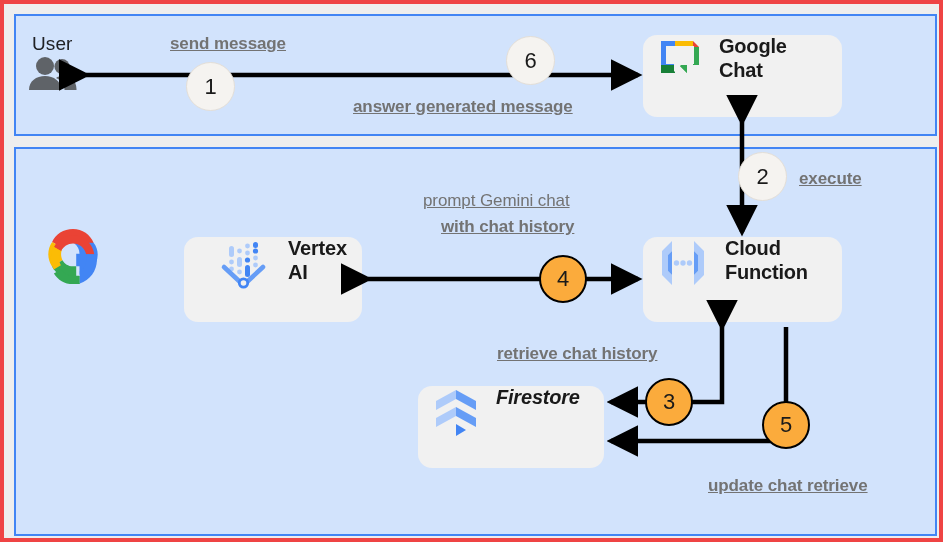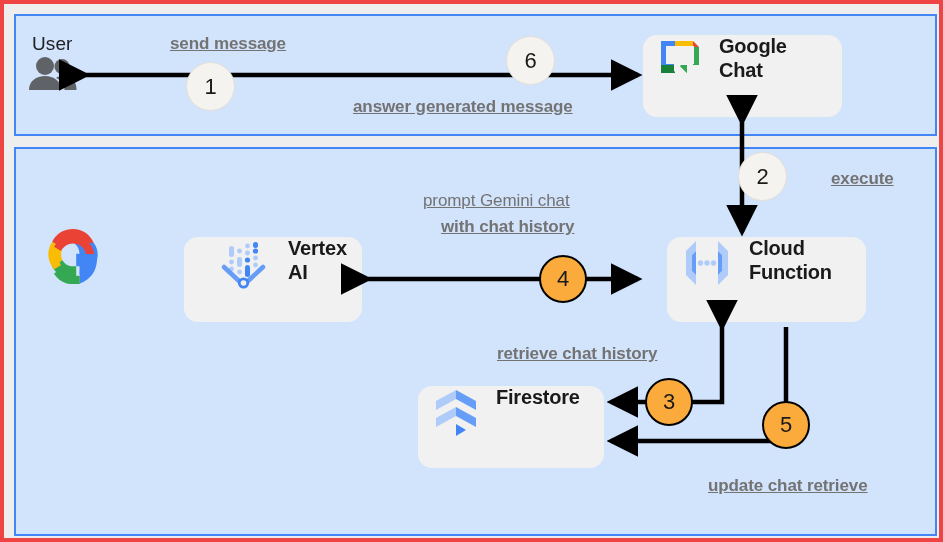--- a/index.html
+++ b/index.html
@@ -52,22 +52,22 @@
     color: #1a1a1a;
     line-height: 1.18;
     white-space: pre-line;
     margin-left: 14px;
     letter-spacing: -0.2px;
   }
   .card-icon { flex: 0 0 auto; display: block; }
 
   #card-chat      { left: 639px; top: 31px;  width: 199px; height: 82px; }
   #card-vertex    { left: 180px; top: 233px; width: 178px; height: 85px; padding-left: 34px; }
-  #card-function  { left: 639px; top: 233px; width: 199px; height: 85px; margin-left: 24px; }
-  #card-firestore { left: 414px; top: 382px; width: 186px; height: 82px; }
+  #card-function  { left: 639px; top: 233px; width: 199px; height: 85px; }
+  #card-firestore { left: 414px; top: 382px; width: 186px; height: 82px; font-style: italic; }
 
   
   .edge-label {
     position: absolute;
     font-size: 17px;
     color: #737373;
     white-space: pre;
     line-height: 1.28;
     letter-spacing: -0.1px;
     text-decoration: underline;
@@ -223,21 +223,21 @@
 
     <path d="M718,323 L718,398 L607,398" stroke="#000" stroke-width="4.5" fill="none" marker-start="url(#ah)" marker-end="url(#ah)"></path>
 
     <path d="M782,323 L782,437 L607,437" stroke="#000" stroke-width="4.5" fill="none" marker-end="url(#ah)"></path>
   </svg>
 
   <div class="edge-label bold" style="left:166px; top:29px;">send message</div>
 
   <div class="edge-label bold" style="left:349px; top:92px;">answer generated message</div>
 
-  <div class="edge-label bold" style="left:827px; top:164px;">execute</div>
+  <div class="edge-label bold" style="left:795px; top:164px;">execute</div>
 
   <div class="edge-label" style="left:419px; top:186px;">prompt Gemini chat</div>
   <div class="edge-label bold" style="left:493px; top:339px;">retrieve chat history</div>
 
   <div class="edge-label bold" style="left:437px; top:212px;">with chat history</div>
 
   <div class="edge-label bold" style="left:704px; top:471px;">update chat retrieve</div>
 
   <div class="step gray" style="left:182px; top:58px;  width:49px; height:49px;">1</div>
   <div class="step gray" style="left:502px; top:32px;  width:49px; height:49px;">6</div>

